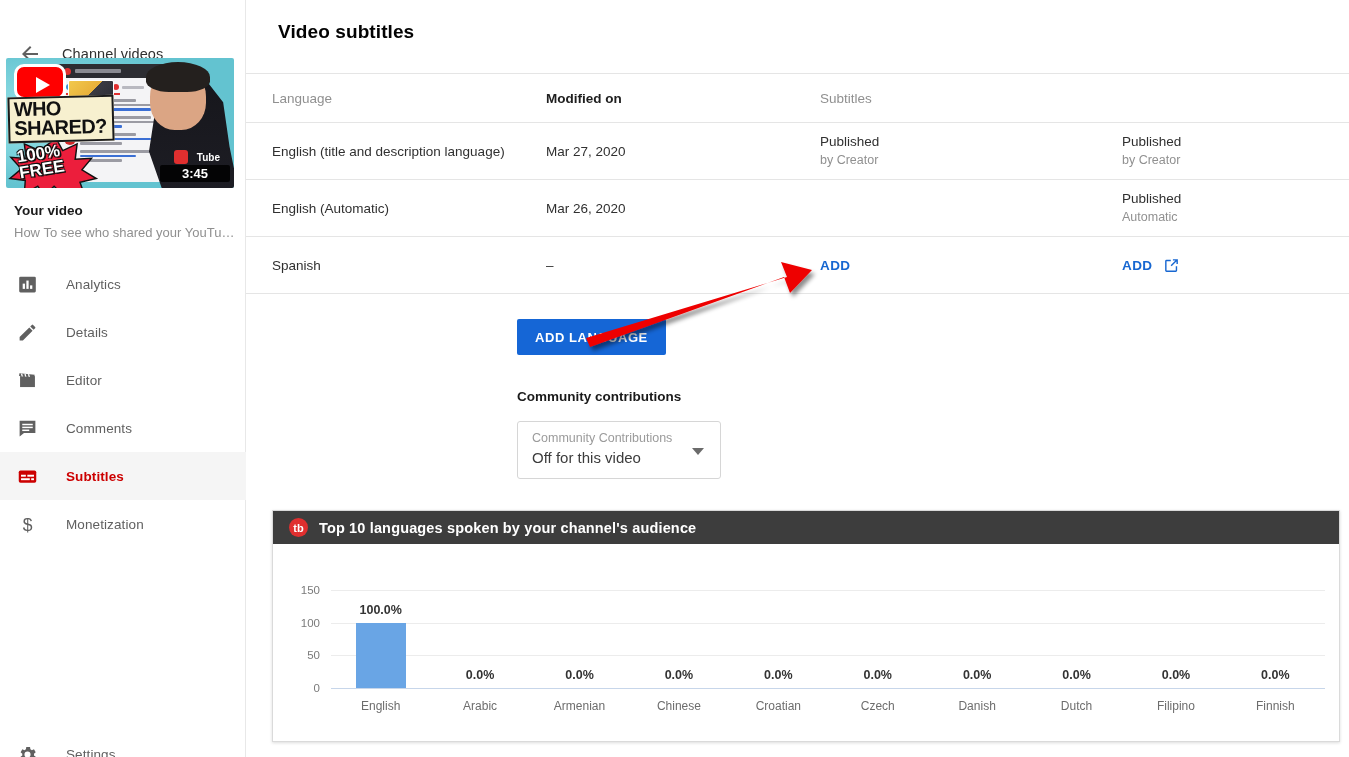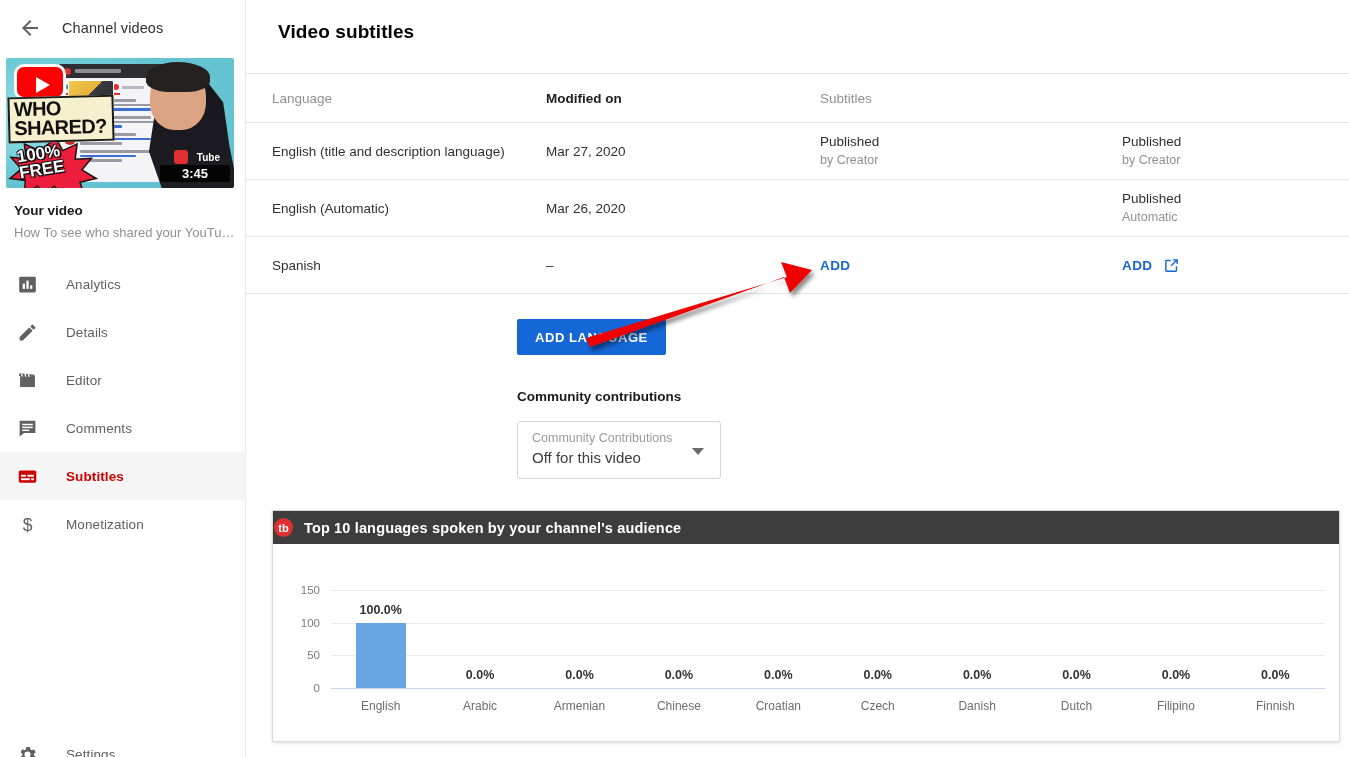--- a/index.html
+++ b/index.html
@@ -14,20 +14,21 @@
   
   .sidebar {
     position: absolute; left: 0; top: 0;
     width: 246px; height: 757px;
     background: #ffffff;
     border-right: 1px solid #e8e8e8;
   }
   .sb-header {
     height: 56px; display: flex; align-items: center; gap: 20px;
     padding-left: 18px;
+    margin-top: 26px;
   }
   .back-arrow { width: 24px; height: 24px; color: #606060; flex: none; }
   .sb-header-title {
     font-size: 14.5px; color: #303030; letter-spacing: .1px;
   }
 
   .thumb-wrap {
     position: absolute; left: 6px; top: 58px;
     width: 228px; height: 130px;
     border-radius: 2px; overflow: hidden;
@@ -209,21 +210,21 @@
   
   .chart-panel {
     position: absolute; left: 272px; top: 510px;
     width: 1068px; height: 232px;
     background: #fff;
     border: 1px solid #dadada;
     box-shadow: 0 1px 3px rgba(0,0,0,.14);
   }
   .chart-head {
     height: 33px; background: #3d3d3d; display: flex; align-items: center;
-    padding-left: 1px; gap: 11px;
+    padding-left: 16px; gap: 11px;
   }
   .chart-head-ico {
     width: 19px; height: 19px; border-radius: 50%;
     background: #e02f2f; color: #fff; font-size: 11px; font-weight: bold;
     display: flex; align-items: center; justify-content: center; flex: none;
   }
   .chart-head-title {
     color: #fff; font-size: 14.5px; font-weight: bold; letter-spacing: .15px;
   }
   .chart-body { position: relative; height: 197px; }

